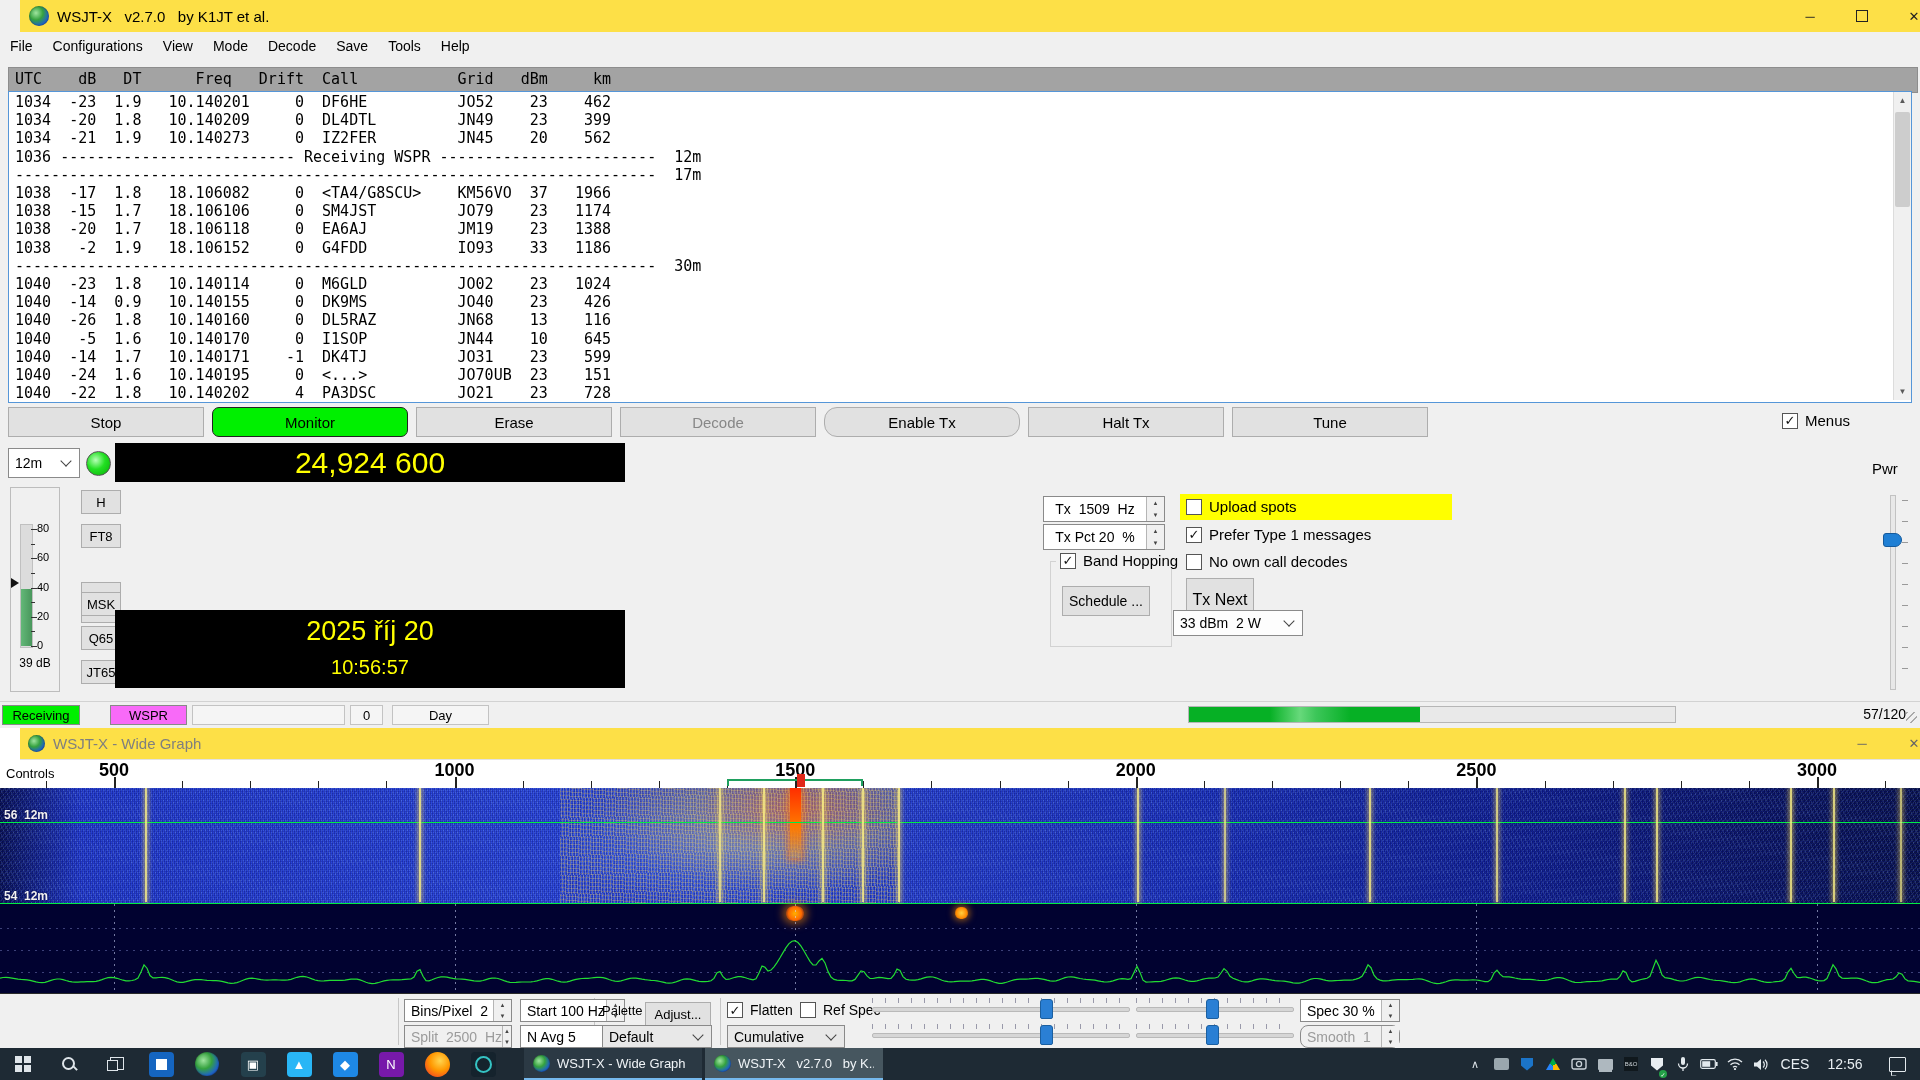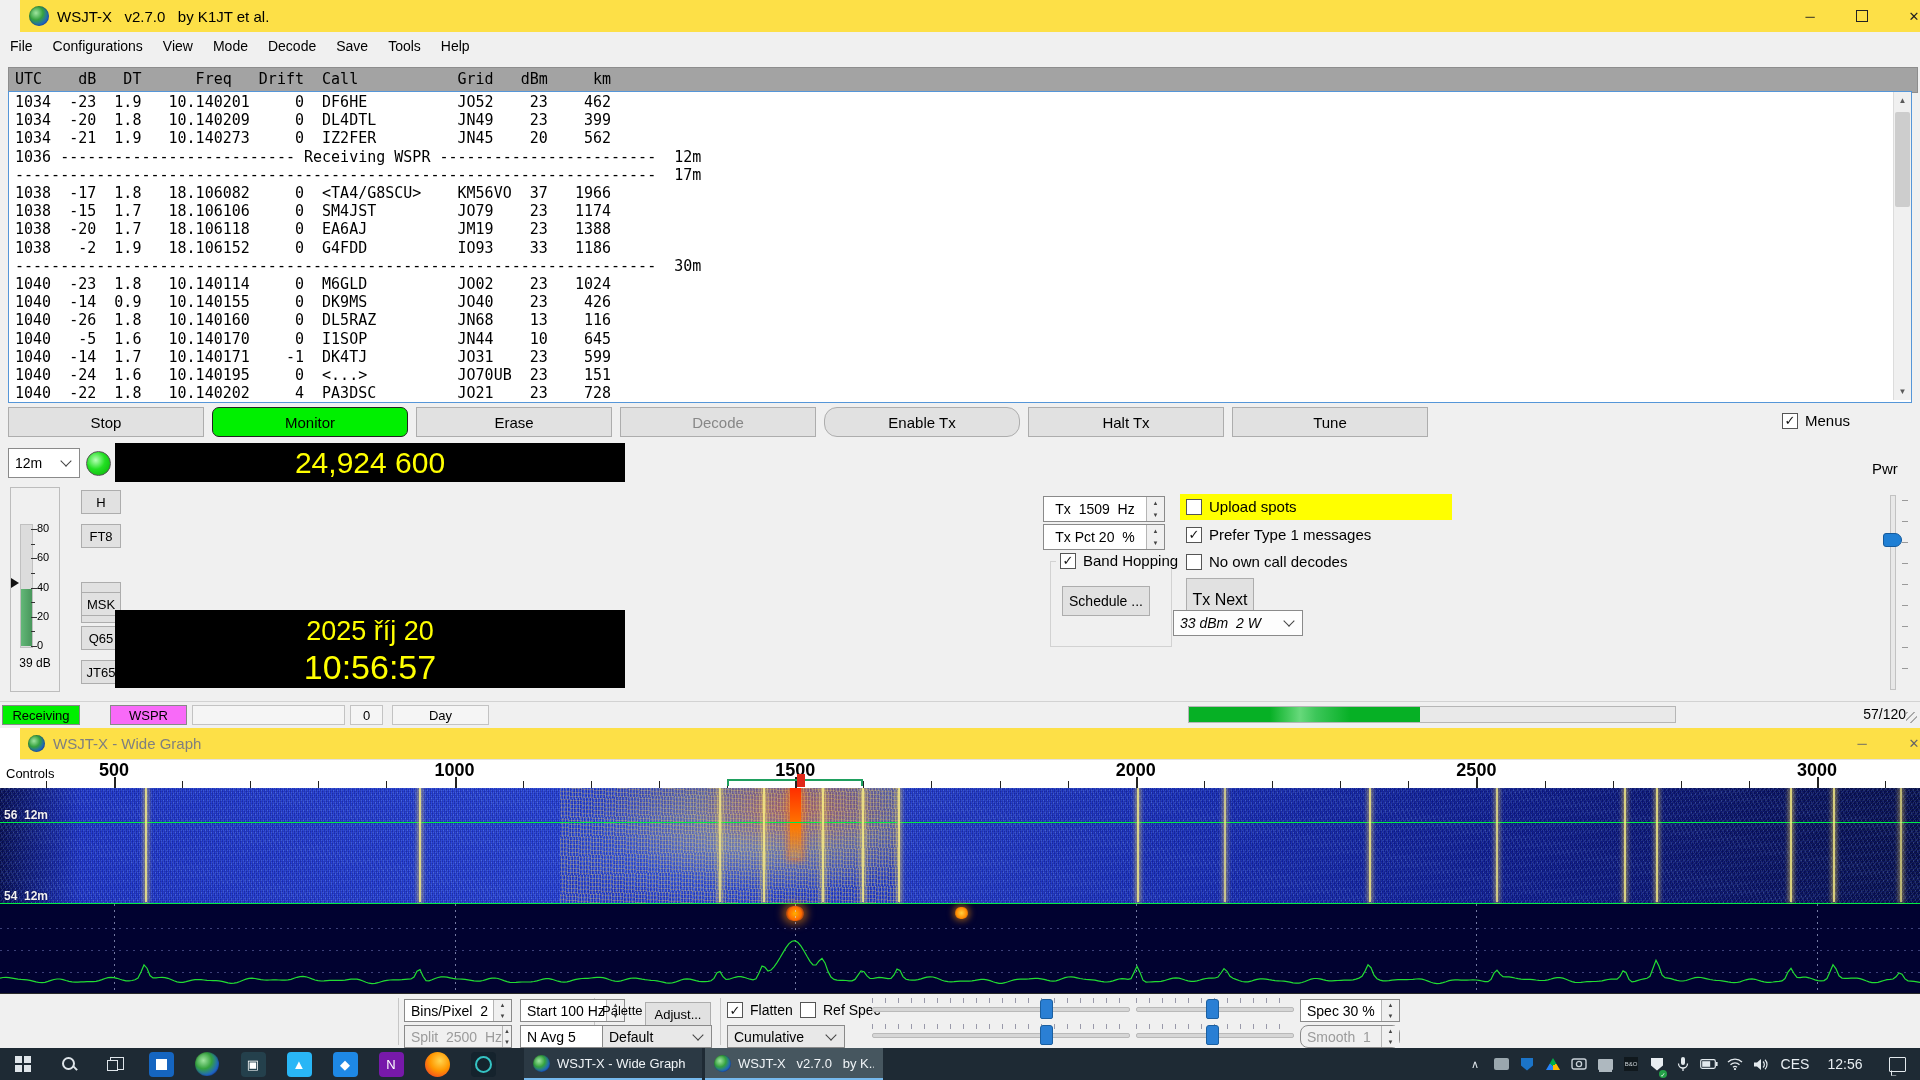--- a/index.html
+++ b/index.html
@@ -202,21 +202,21 @@
     <div class="abs btn small" style="left:81px;top:524px;width:40px;height:24px;">FT8</div>
     <div class="abs btn small" style="left:81px;top:582px;width:40px;height:41px;font-style:italic;">FT4</div>
     <div class="abs btn small" style="left:81px;top:592px;width:40px;height:24px;">MSK</div>
     <div class="abs btn small" style="left:81px;top:626px;width:40px;height:24px;">Q65</div>
     <div class="abs btn small" style="left:81px;top:660px;width:40px;height:24px;">JT65</div>
   </div>
 
   <div class="abs" style="left:115px;top:610px;width:510px;height:78px;background:#000;
        display:flex;flex-direction:column;align-items:center;justify-content:center;">
     <span style="color:#ffff00;font-size:27px;line-height:36px;">2025 říj 20</span>
-    <span style="color:#ffff00;font-size:34px;line-height:36px;">10:56:57</span>
+    <span style="color:#ffff00;font-size:20px;line-height:36px;">10:56:57</span>
   </div>
 
   <div class="abs spin" style="left:1043px;top:496px;width:122px;height:26px;">
     <span class="spin-text">Tx  1509  Hz</span>
     <span class="spin-arrows">
         <span class="sa">▲</span>
         <span class="sa">▼</span>
       </span>
   </div>
   <div class="abs spin" style="left:1043px;top:524px;width:122px;height:26px;">
@@ -245,21 +245,21 @@
     <span class="cb checked">
         <span class="mark">✓</span>
       </span>
     <span>Prefer Type 1 messages</span>
   </div>
   <div class="abs cb-row" style="left:1186px;top:553px;">
     <span class="cb"></span>
     <span>No own call decodes</span>
   </div>
   <div class="abs btn" style="left:1186px;top:578px;width:68px;height:44px;font-size:16px;">Tx Next</div>
-  <div class="abs combo" style="left:1173px;top:610px;width:130px;height:26px;font-style:italic;">
+  <div class="abs combo" style="left:1173px;top:610px;width:130px;height:26px;">
     <span class="val">33 dBm  2 W</span>
     <span class="chev"></span>
   </div>
 
   <div class="abs" style="left:1872px;top:460px;font-size:15px;">Pwr</div>
   <div class="abs" style="left:1890px;top:495px;width:4px;height:193px;background:#e8e8e8;border:1px solid #c2c2c2;"></div>
   <div class="abs" style="left:1902px;top:500px;width:6px;height:186px;
        background:repeating-linear-gradient(180deg,#9a9a9a 0 1px,transparent 1px 21px);"></div>
   <div class="abs" style="left:1883px;top:533px;width:17px;height:12px;background:#1f7fd4;
        border:1px solid #155a9c;border-radius:3px 7px 7px 3px;"></div>

